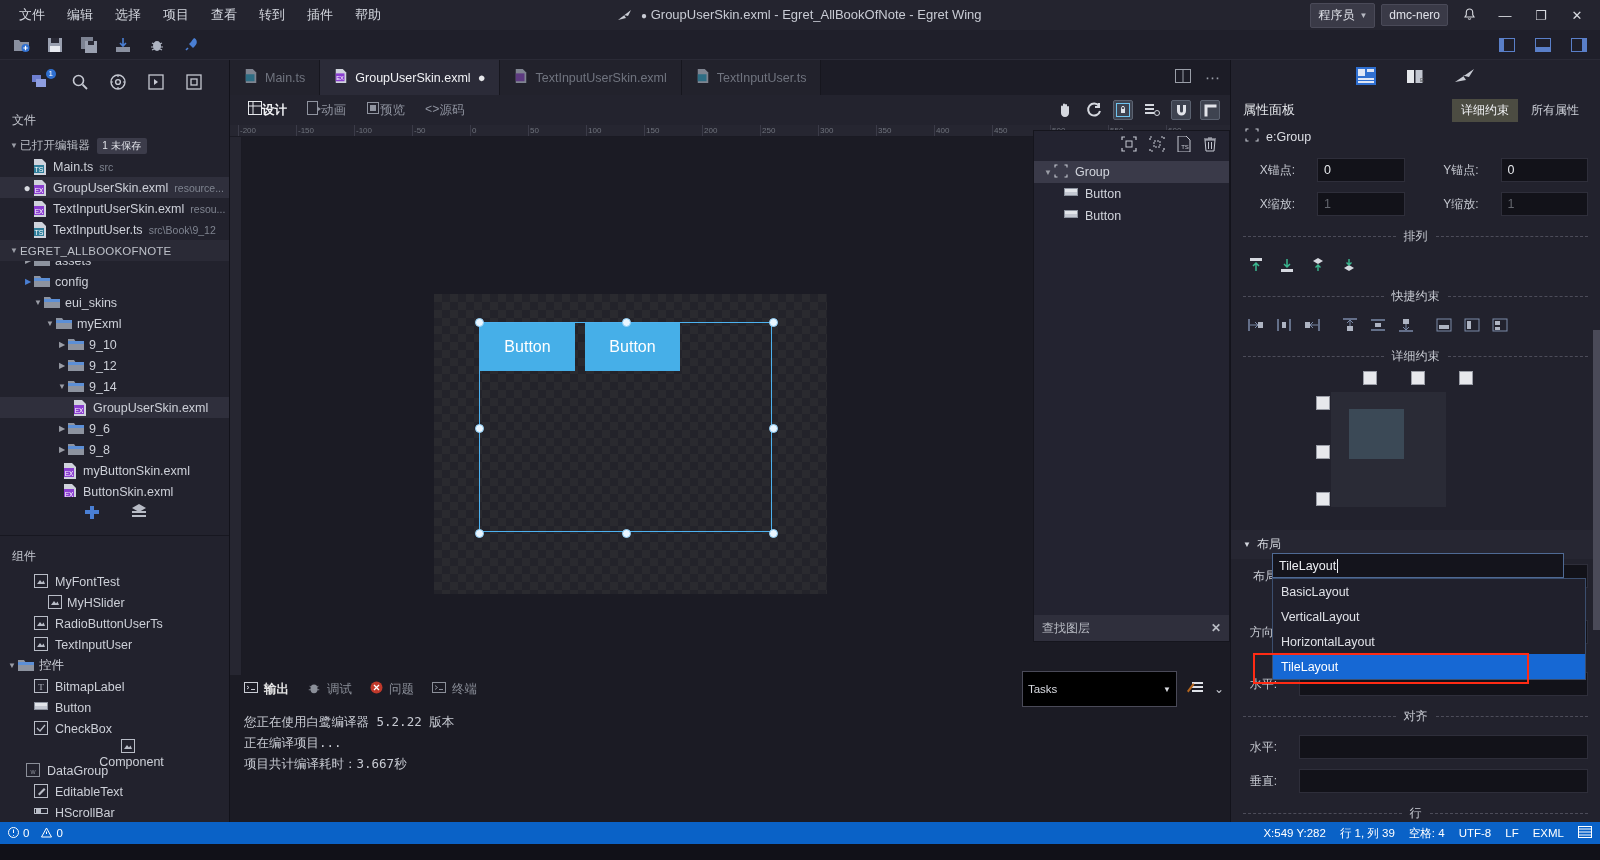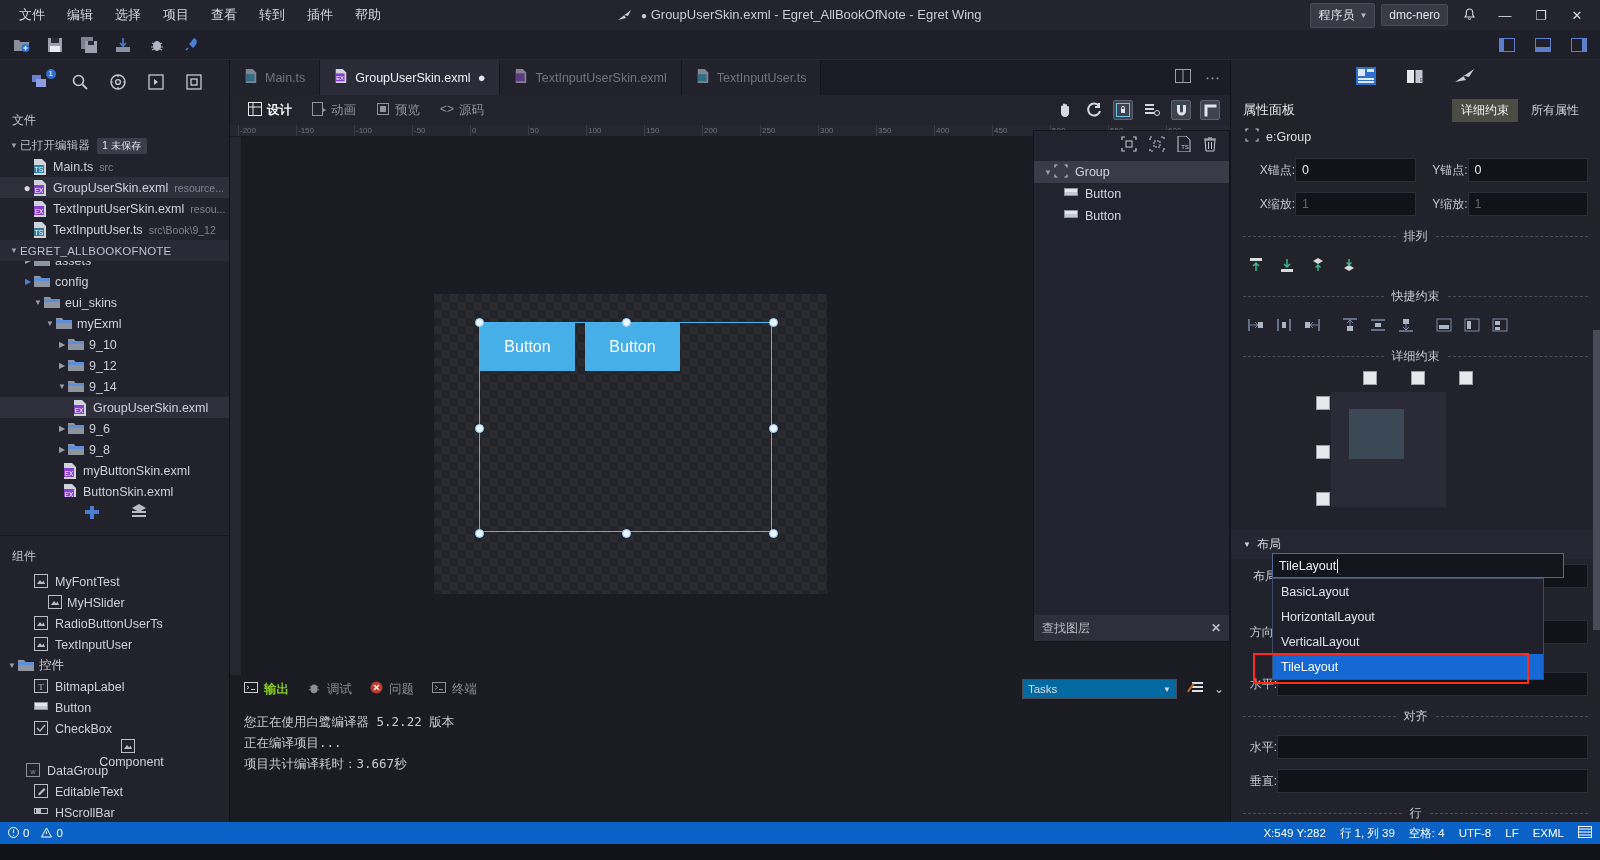--- a/index.html
+++ b/index.html
@@ -102,22 +102,22 @@
   .tab .moddot { font-size: 13px; color: #e6e7ea; }
   .tabbar-right {
     position: absolute; right: 8px; top: 0; height: 35px; display: flex;
     align-items: center; gap: 14px; color: #9a9ea8;
   }
   .designbar {
     height: 30px; background: #23232e; display: flex; align-items: center;
     padding-left: 10px; gap: 4px; position: relative;
   }
   .dtab {
-    display: flex; gap: 5px; font-size: 12.5px;
-    padding: 3px 8px; color: #9094a0;
+    display: flex; align-items: center; font-size: 12.5px;
+    padding: 3px 8px; color: #9094a0; font-family: Liberation Mono, monospace;
   }
   .dtab.active { color: #f1f2f5; font-weight: bold; }
   .design-tools { position: absolute; left: 825px; top: 0; height: 30px;
     display: flex; align-items: center; gap: 9px; }
   .dtool { width: 20px; height: 20px; display:flex; align-items:center; justify-content:center; }
   .dtool.on { background: #3e4350; border: 1px solid #5b6270; border-radius: 2px; }
   .zoombox {
     border: 1px solid #4a4a5a; background: #1d1d27; width: 66px; height: 20px;
     display: flex; align-items: center; justify-content: space-between;
     padding: 0 4px; font-size: 11.5px; color: #e0e2e8; margin-left: 6px;
@@ -192,45 +192,45 @@
   .state-tab {
     font-size: 12.5px; color: #e7e8ec; padding: 7px 14px; background: #2e2e3b;
     border-right: 1px solid #1a1a23;
   }
   .outputpanel {
     position: absolute; left: 0; top: 615px; width: 1000px; height: 147px;
     background: #1b1b24;
   }
   .out-tabs { height: 28px; display: flex; align-items: center; gap: 18px; padding-left: 14px; position: relative;}
   .out-tab { display:flex; align-items:center; gap: 6px; font-size: 12.5px; color: #8b8f99; }
-  .out-tab.active { color: #84cc16; font-weight: bold; }
+  .out-tab.active { color: #e5e5e5; font-weight: bold; }
   .out-right { position: absolute; right: 6px; display: flex; align-items: center; gap: 10px; }
   .select-box {
-    background: #0369a1; border: 1px solid #4a4a58; width: 155px; height: 20px;
+    background: #000000; border: 1px solid #4a4a58; width: 155px; height: 36px;
     display: flex; align-items: center; justify-content: space-between;
     padding: 0 5px; font-size: 11.5px; color: #d9dbe1;
   }
   .out-body { padding: 8px 0 0 14px; font-family: "DejaVu Sans Mono", monospace;
     font-size: 12.5px; color: #c8cbd3; line-height: 21px; }
 
   
   .rightpanel {
     position: absolute; left: 1230px; top: 60px; width: 370px; height: 762px;
     background: #22222d; border-left: 1px solid #13131b;
   }
   .rp-icons { height: 36px; display: flex; align-items: center; justify-content: center; gap: 30px; }
   .rp-head { height: 28px; display: flex; align-items: center; padding: 0 12px;
     justify-content: space-between; }
   .rp-title { font-size: 13px; color: #e6e8ec; }
   .seg { display: flex; gap: 4px; }
   .seg-btn { font-size: 12px; padding: 3px 9px; color: #cfd2da; }
   .seg-btn.on { background: #4c4c42; color: #f2f3f6; }
   .rp-type { display: flex; align-items: center; gap: 7px; font-size: 12.5px;
     color: #dcdee4; padding: 4px 12px 8px 14px; }
-  .prow { display: flex; align-items: center; padding: 5px 12px; gap: 0; }
+  .prow { display: flex; align-items: center; padding: 5px 12px; gap: 22px; }
   .plabel { font-size: 12px; color: #c5c8d0; width: 52px; text-align: right; flex: 0 0 52px;}
   .pinput {
     background: #121219; border: 1px solid #2e2e3a; height: 24px; flex: 1;
     font-size: 12.5px; color: #e6e8ec; display: flex; align-items: center; padding: 0 6px;
   }
   .pinput.dim { color: #63666e; }
   .section-hdr {
     display: flex; align-items: center; gap: 8px; padding: 7px 12px 5px 12px;
     font-size: 12px; color: #c9ccd4;
   }
@@ -243,21 +243,21 @@
     background: #2a2b36; }
   .cinner { position: absolute; left: 118px; top: 35px; width: 55px; height: 50px;
     background: #3b4956; }
   .collapse-hdr {
     display: flex; align-items: center; gap: 6px; font-size: 12px; color: #d3d6dd;
     padding: 6px 12px; background: #262632;
   }
 
   
   .dd-list {
-    position: absolute; left: 1272px; top: 578px; width: 272px; background: #20202c;
+    position: absolute; left: 1272px; top: 578px; width: 314px; background: #20202c;
     border: 1px solid #3b4e6e; z-index: 40;
   }
   .dd-item { height: 25px; display: flex; align-items: center; padding-left: 8px;
     font-size: 12.5px; color: #dfe1e7; }
   .dd-item.sel { background: #1668d4; color: #fff; }
   .redbox {
     position: absolute; left: 1253px; top: 653px; width: 276px; height: 31px;
     border: 2px solid #ff2b14; z-index: 50; pointer-events: none;
   }
   .dd-input {
@@ -1316,22 +1316,22 @@
 
     <div class="vscroll" style="top:270px; height:300px;"></div>
   </div>
 
   <div class="dd-input">
     <span>TileLayout</span>
     <span class="caretbar"></span>
   </div>
   <div class="dd-list">
     <div class="dd-item">BasicLayout</div>
+    <div class="dd-item">VerticalLayout</div>
     <div class="dd-item">HorizontalLayout</div>
-    <div class="dd-item">VerticalLayout</div>
     <div class="dd-item sel">TileLayout</div>
   </div>
   <div class="redbox"></div>
 
   <div class="statusbar">
     <div class="sb-left">
       <span style="display:flex;align-items:center;gap:4px;">
         <span>
           <svg width="11" height="11" viewBox="0 0 11 11">
               <circle cx="5.5" cy="5.5" r="5" fill="none" stroke="#fff"></circle>

